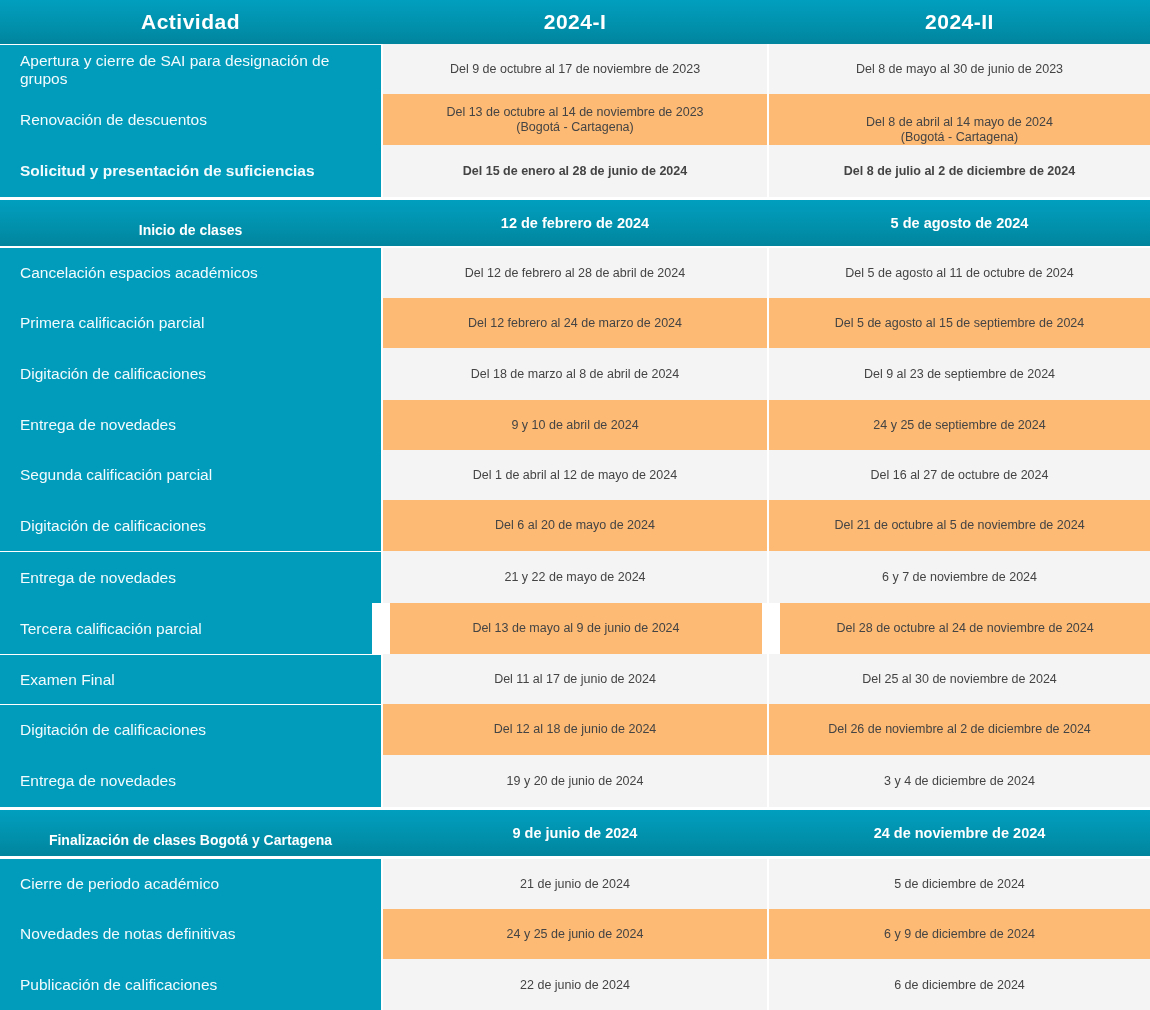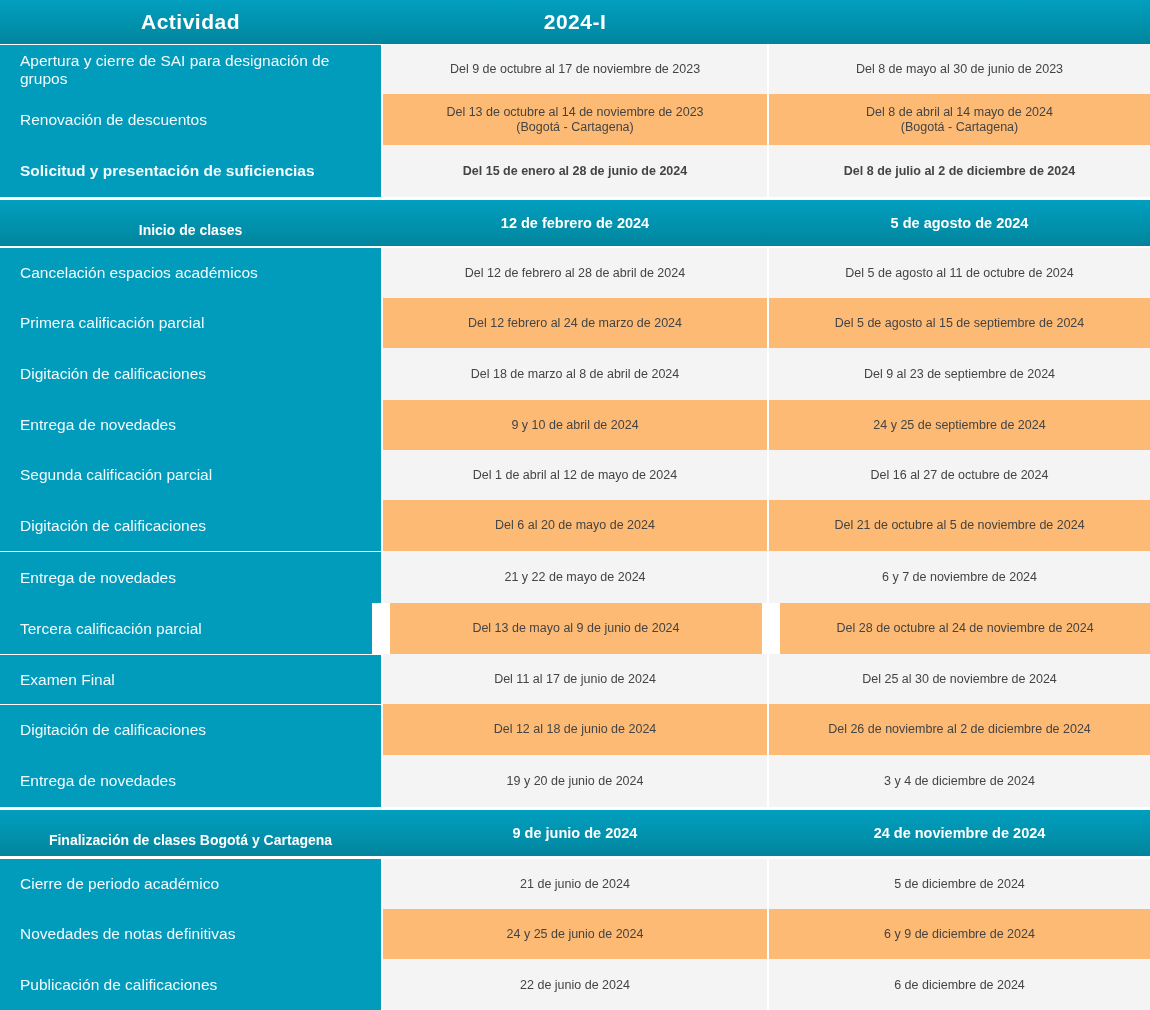--- a/index.html
+++ b/index.html
@@ -30,34 +30,35 @@
     .gap { height: 3px; background: #ffffff; }
   </style>
 </head>
 <body>
 
 <div class="table">
 
   <div class="row hdr main-hdr">
     <div class="cell c0">Actividad</div>
     <div class="cell c1">2024-I</div>
+    <div class="cell c2">2024-II</div>
   </div>
 
   <div class="row odd" style="height:50px;">
     <div class="cell c0 label sep-top">Apertura y cierre de SAI para designación de grupos</div>
     <div class="cell c1 val">Del 9 de octubre al 17 de noviembre de 2023</div>
     <div class="cell c2 val">Del 8 de mayo al 30 de junio de 2023</div>
   </div>
   <div class="row even" style="height:51px;">
     <div class="cell c0 label">Renovación de descuentos</div>
     <div class="cell c1 val" style="flex-direction:column;justify-content:center;">
       <span>Del 13 de octubre al 14 de noviembre de 2023</span>
       <span>(Bogotá - Cartagena)</span>
     </div>
-    <div class="cell c2 val" style="flex-direction:column;justify-content:center;">
+    <div class="cell c2 val" style="flex-direction:column;justify-content:flex-end;">
       <span>Del 8 de abril al 14 mayo de 2024</span>
       <span>(Bogotá - Cartagena)</span>
     </div>
   </div>
   <div class="row odd" style="height:52px;font-weight:bold;">
     <div class="cell c0 label">Solicitud y presentación de suficiencias</div>
     <div class="cell c1 val">Del 15 de enero al 28 de junio de 2024</div>
     <div class="cell c2 val">Del 8 de julio al 2 de diciembre de 2024</div>
   </div>
 

